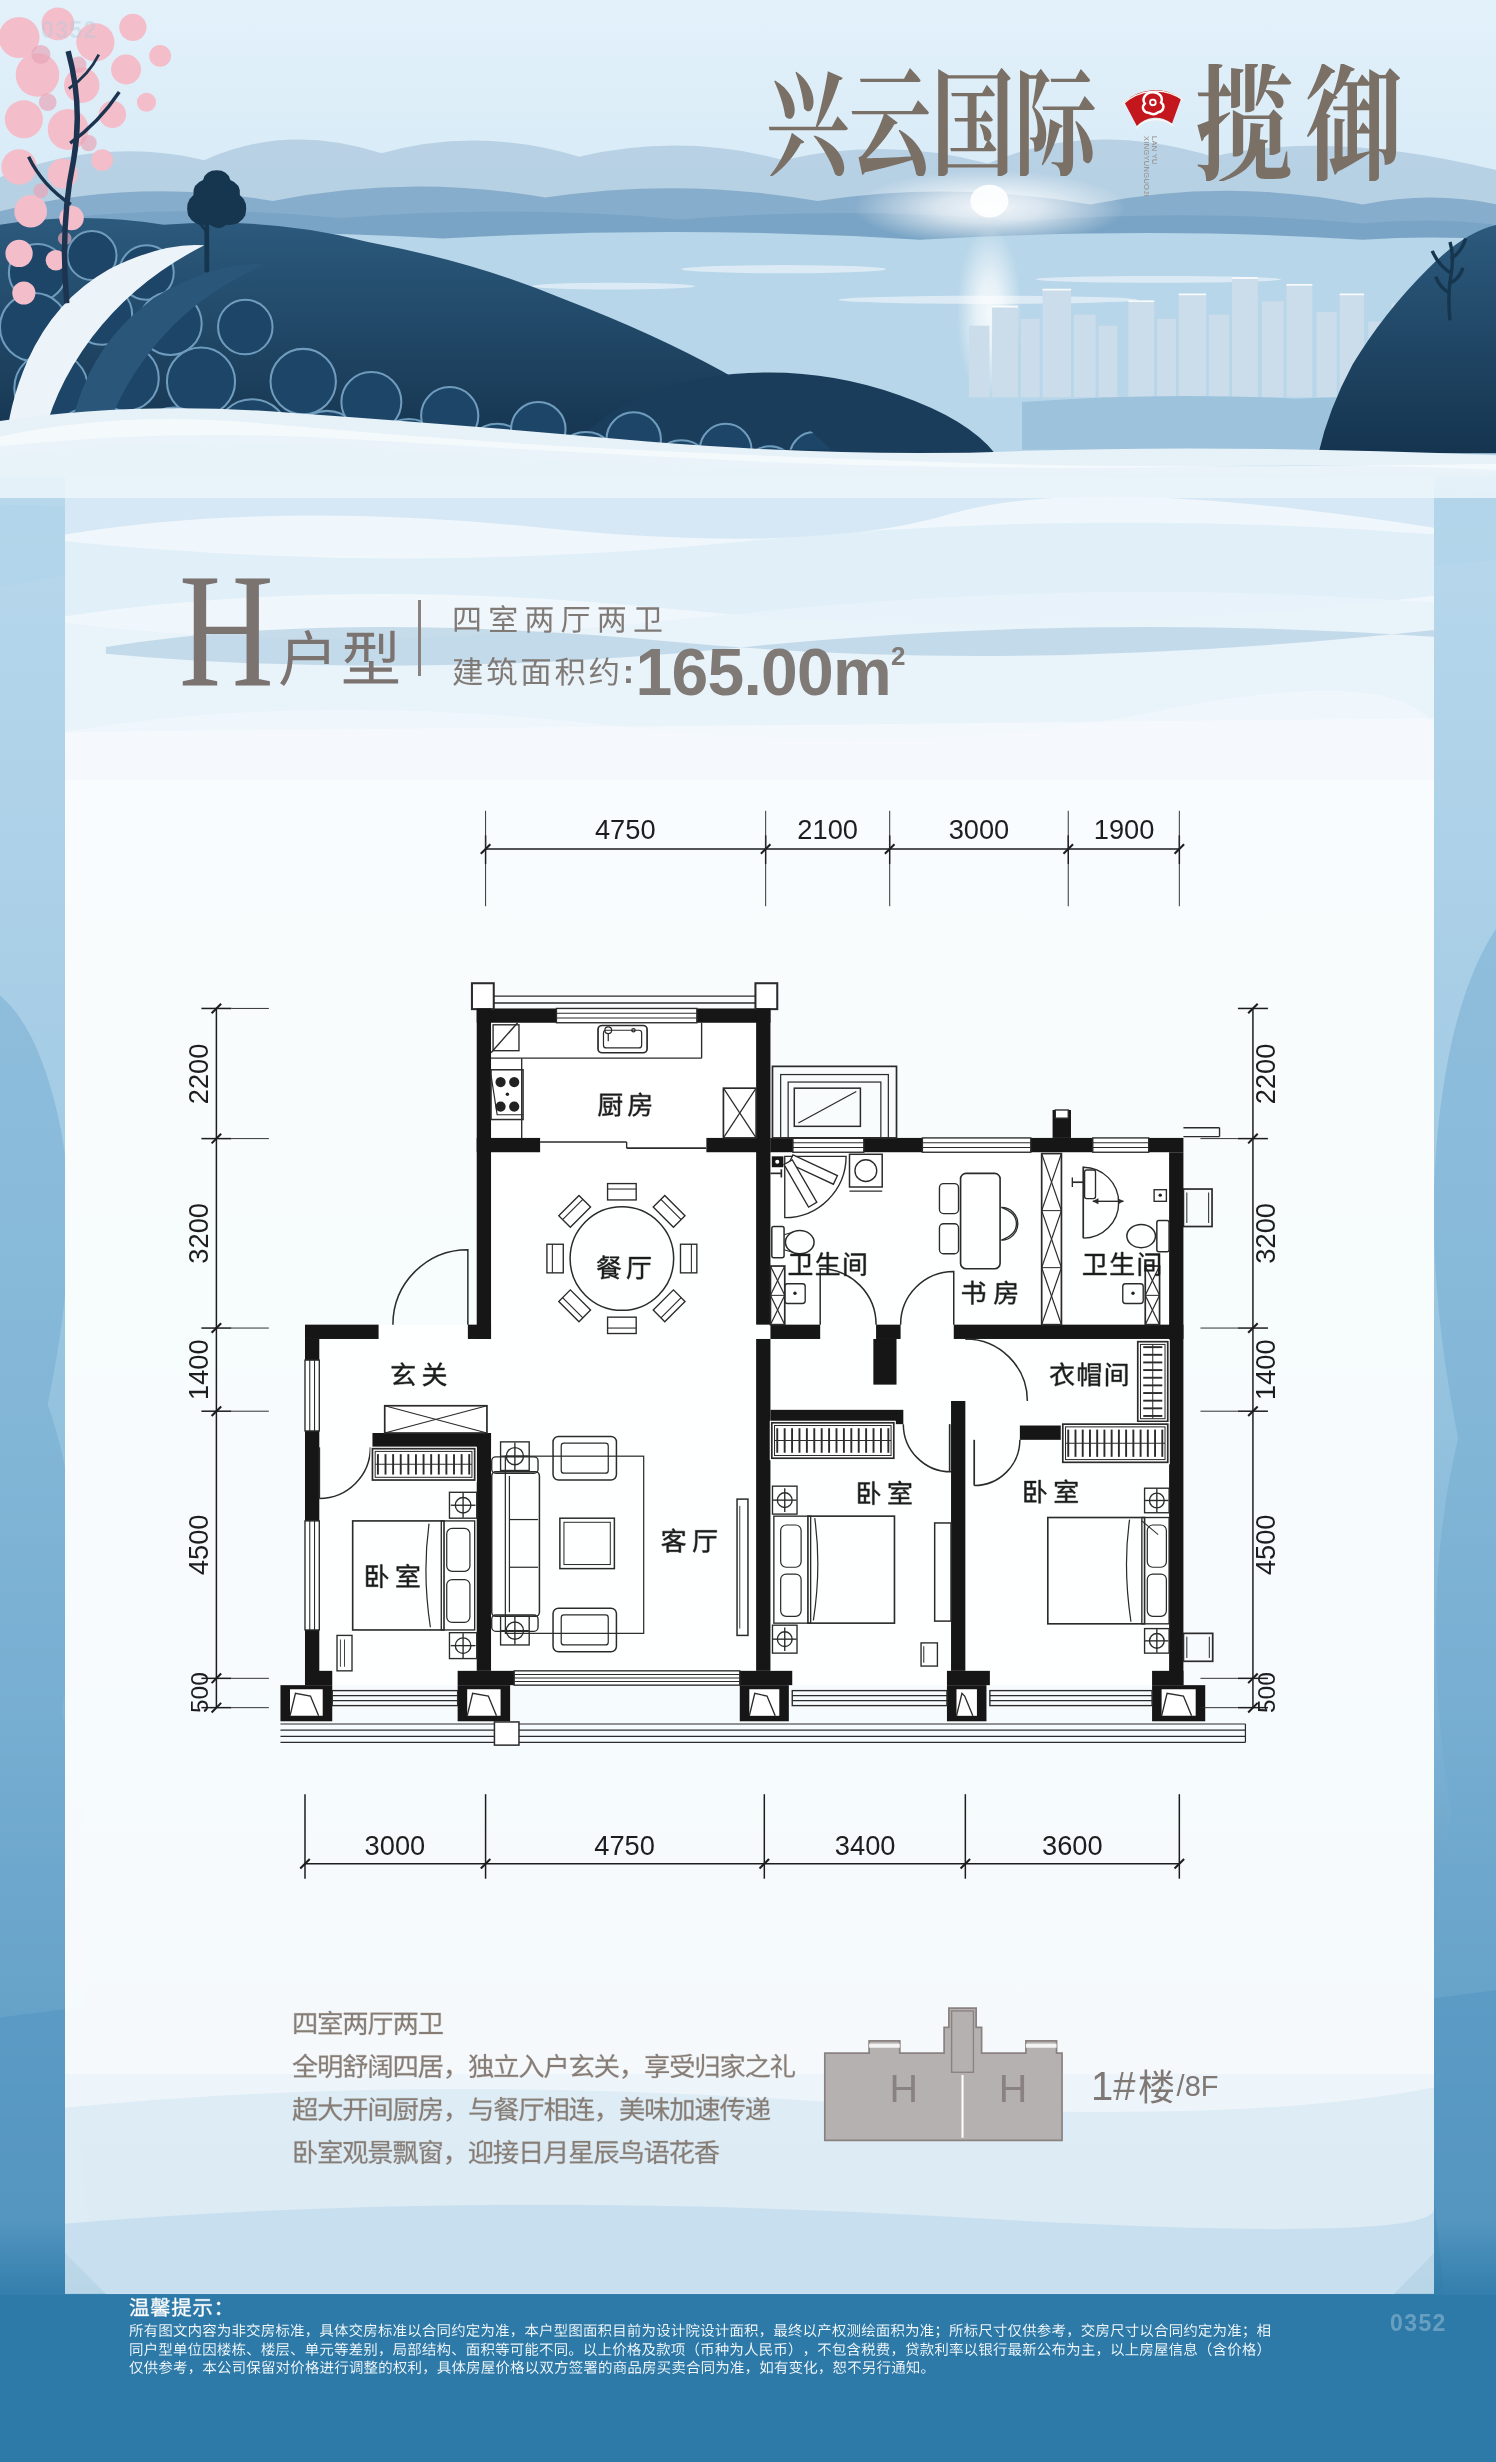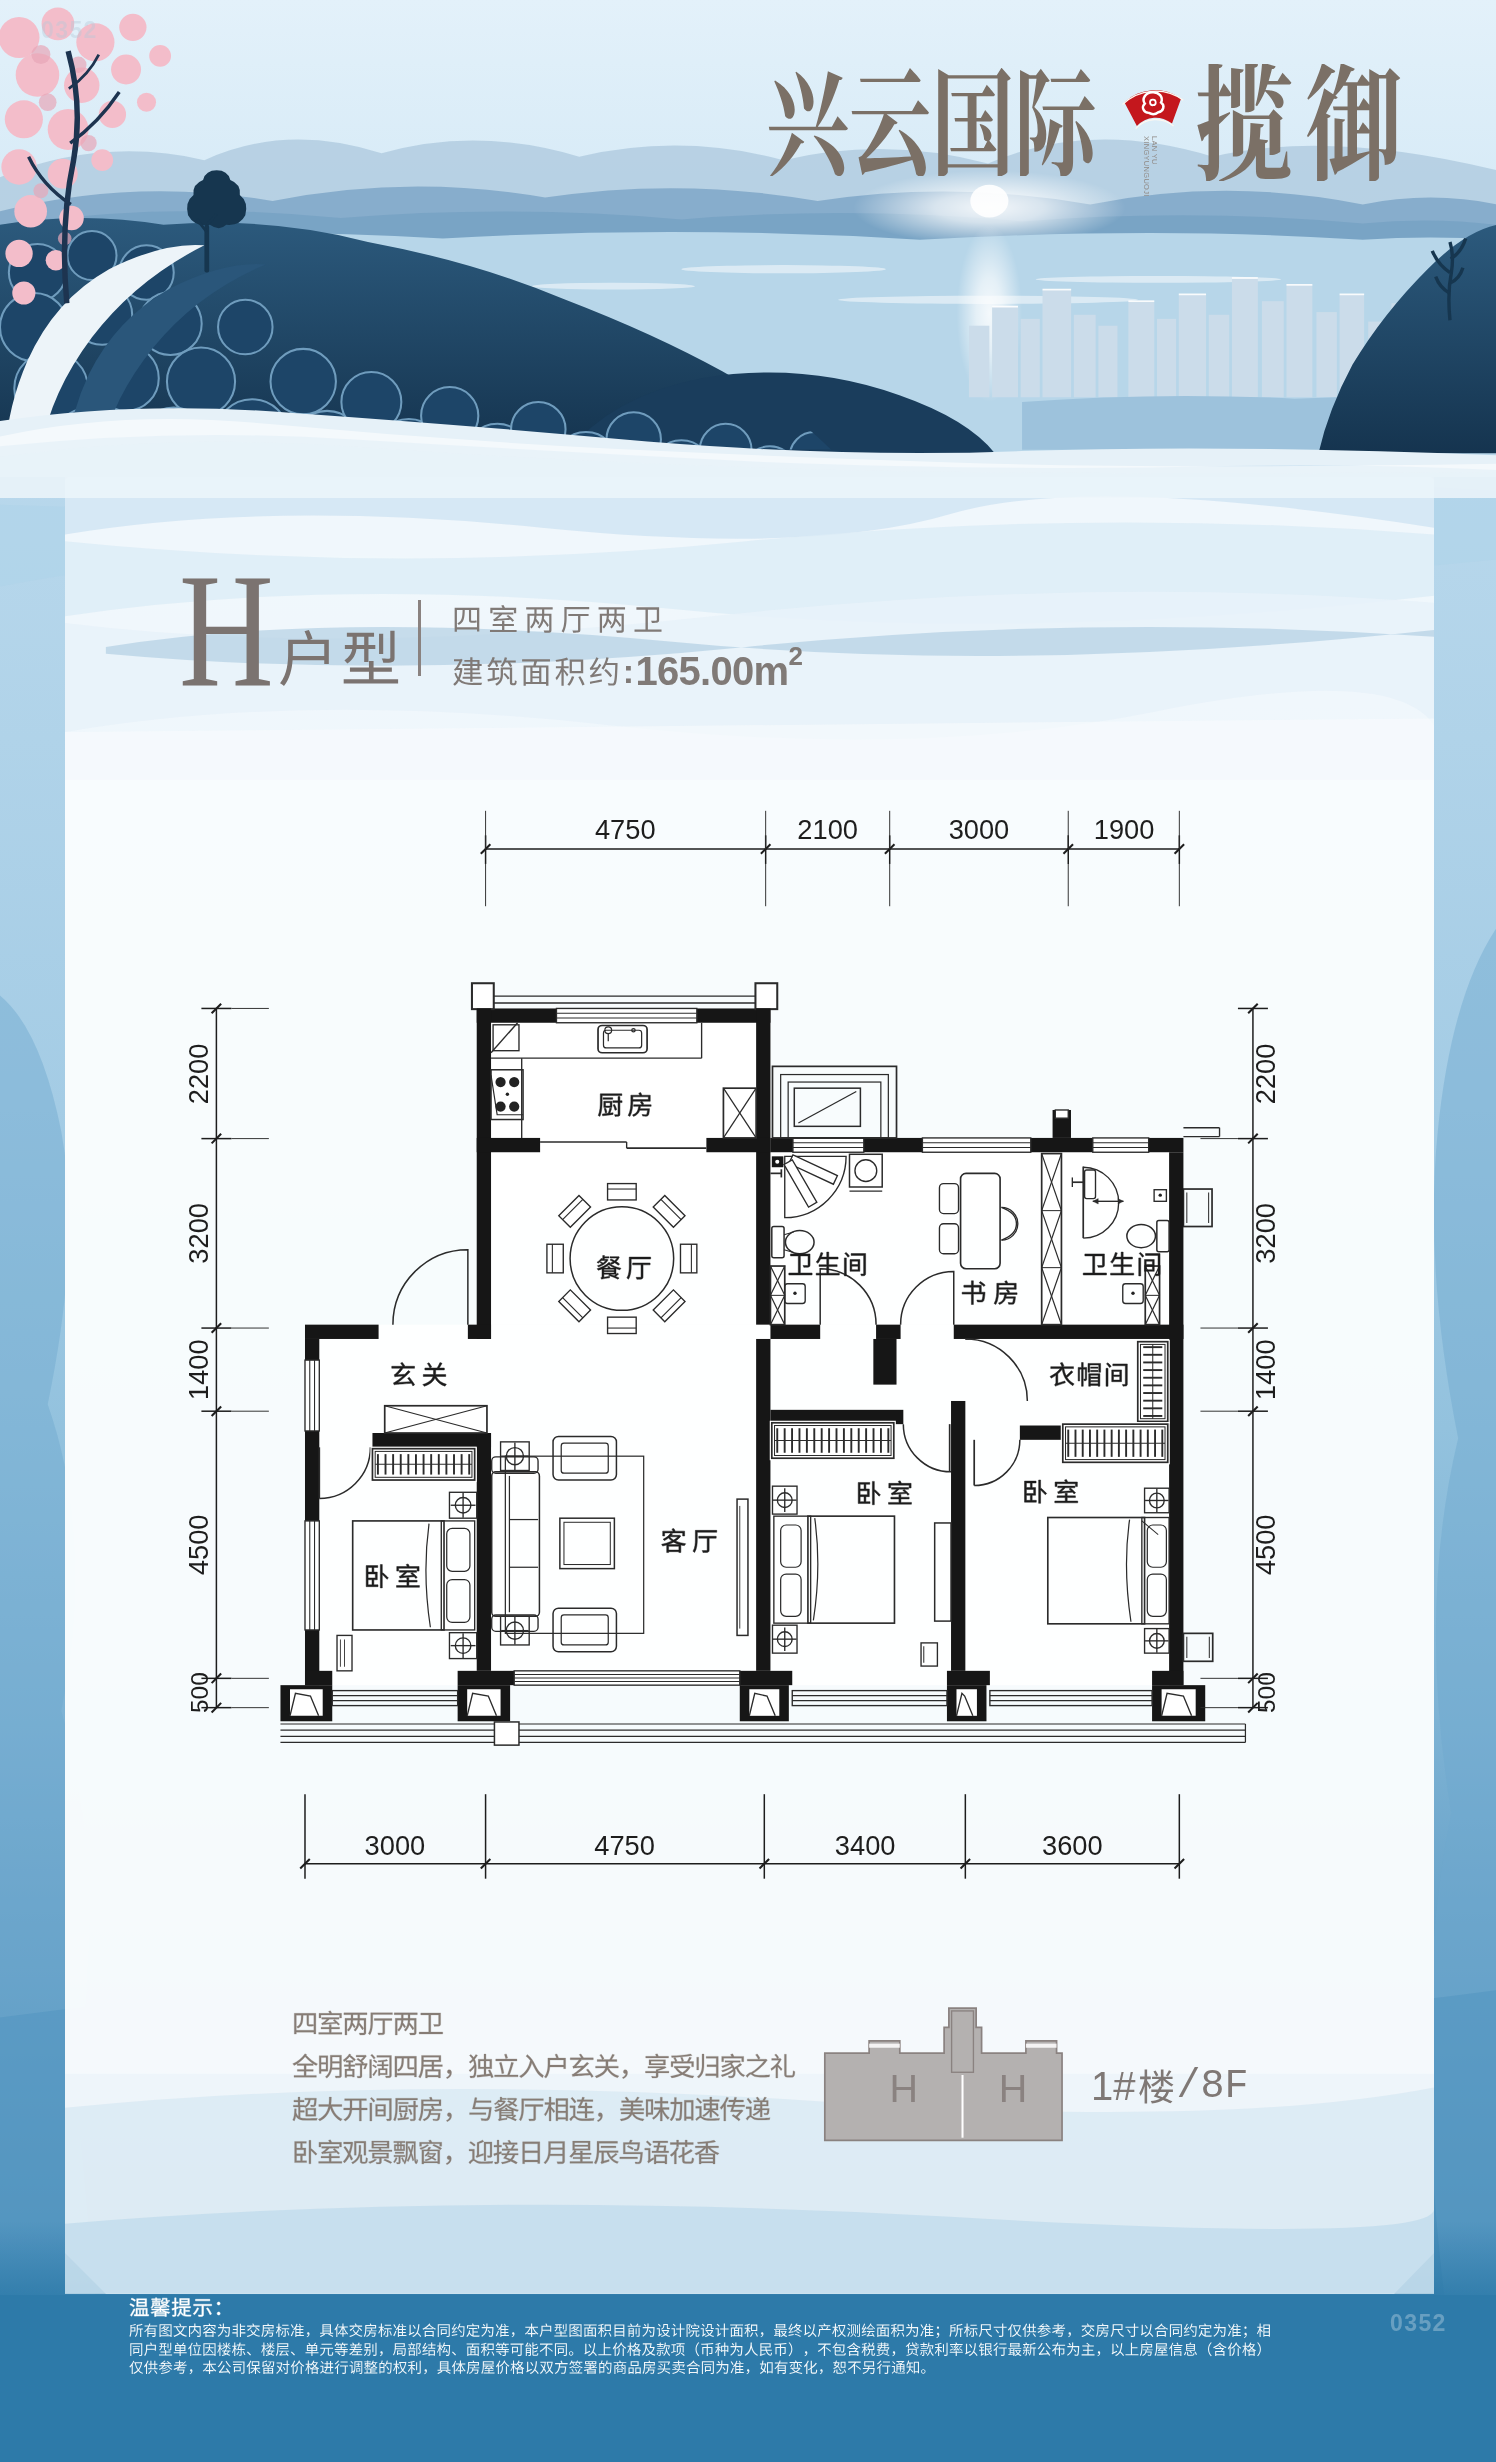--- a/index.html
+++ b/index.html
@@ -232,21 +232,21 @@
       </svg></div>
     <div class="abs" style="left:452px;top:647px;height:49px;display:flex;align-items:center">
       <svg class="" style="width:168px;height:31px;fill:#807a77;" viewBox="0 0 5348 1000" preserveAspectRatio="none">
         <use href="#c5efa" x="0"></use>
         <use href="#c7b51" x="1087"></use>
         <use href="#c9762" x="2174"></use>
         <use href="#c79ef" x="3261"></use>
         <use href="#c7ea6" x="4348"></use>
       </svg>
       <span style="font-size:34px;color:#807a77;font-weight:bold;margin:0 1.4px 0 2.7px">:</span>
-      <span style="font-size:40px;color:#807a77;font-weight:bold;letter-spacing:-0.7px">165.00m</span>
+      <span style="font-size:66px;color:#807a77;font-weight:bold;letter-spacing:-0.7px">165.00m</span>
       <span style="font-size:26px;color:#807a77;font-weight:bold;position:relative;top:-15px">2</span>
     </div>
     <svg class="abs" style="left:170px;top:804px" width="1145" height="1104" viewBox="250 1180 1680 1620">
 <rect x="448" y="1944" width="1289" height="529" fill="rgba(255,255,255,.88)"></rect>
       <rect x="700" y="1480" width="431" height="464" fill="rgba(255,255,255,.88)"></rect>
       <rect x="1110" y="1670" width="627" height="274" fill="rgba(255,255,255,.88)"></rect>
       <rect x="700" y="1480" width="117" height="21" fill="#161616"></rect>
       <rect x="1023" y="1480" width="108" height="21" fill="#161616"></rect>
       <rect x="817" y="1480" width="206" height="21" fill="none" stroke="#2b2b2b" stroke-width="2"></rect>
       <line x1="817" y1="1487.0" x2="1023" y2="1487.0" stroke="#2b2b2b" stroke-width="1.6"></line>
@@ -830,21 +830,21 @@
 <rect x="75" y="64" width="45" height="6" fill="#fff" opacity=".85"></rect>
 <rect x="305" y="64" width="45" height="6" fill="#fff" opacity=".85"></rect>
 <text x="105" y="150" font-size="58" fill="#8a8280" font-family="Liberation Sans, sans-serif">H</text>
 <text x="265" y="150" font-size="58" fill="#8a8280" font-family="Liberation Sans, sans-serif">H</text>
 </svg>
     <div class="abs" style="left:1091px;top:2064px;display:flex;align-items:center;color:#7f7875">
       <span style="font-size:40px;font-family:'Liberation Sans',sans-serif">1#</span>
       <svg class="" style="width:37px;height:37px;fill:#7f7875;margin:0 1.4px 0 2.7px" viewBox="0 0 1000 1000" preserveAspectRatio="none">
         <use href="#c697c" x="0"></use>
       </svg>
-      <span style="font-size:40px;font-family:Liberation Mono, monospace">/8F</span>
+      <span style="font-size:29px;font-family:Liberation Sans, sans-serif">/8F</span>
     </div>
     <div class="abs" style="left:129px;top:2297px"><svg class="" style="width:105px;height:20.4px;fill:#ffffff;stroke:#ffffff;stroke-width:22;" viewBox="0 0 5133 1000" preserveAspectRatio="none">
         <use href="#c6e29" x="0"></use>
         <use href="#c99a8" x="1033"></use>
         <use href="#c63d0" x="2067"></use>
         <use href="#c793a" x="3100"></use>
         <use href="#cff1a" x="4133"></use>
       </svg></div>
     <div class="abs" style="left:129px;top:2323px"><svg class="" style="width:1142px;height:14.5px;fill:#f2f7fa;" viewBox="0 0 78723 1000" preserveAspectRatio="none">
         <use href="#c6240" x="0"></use>

